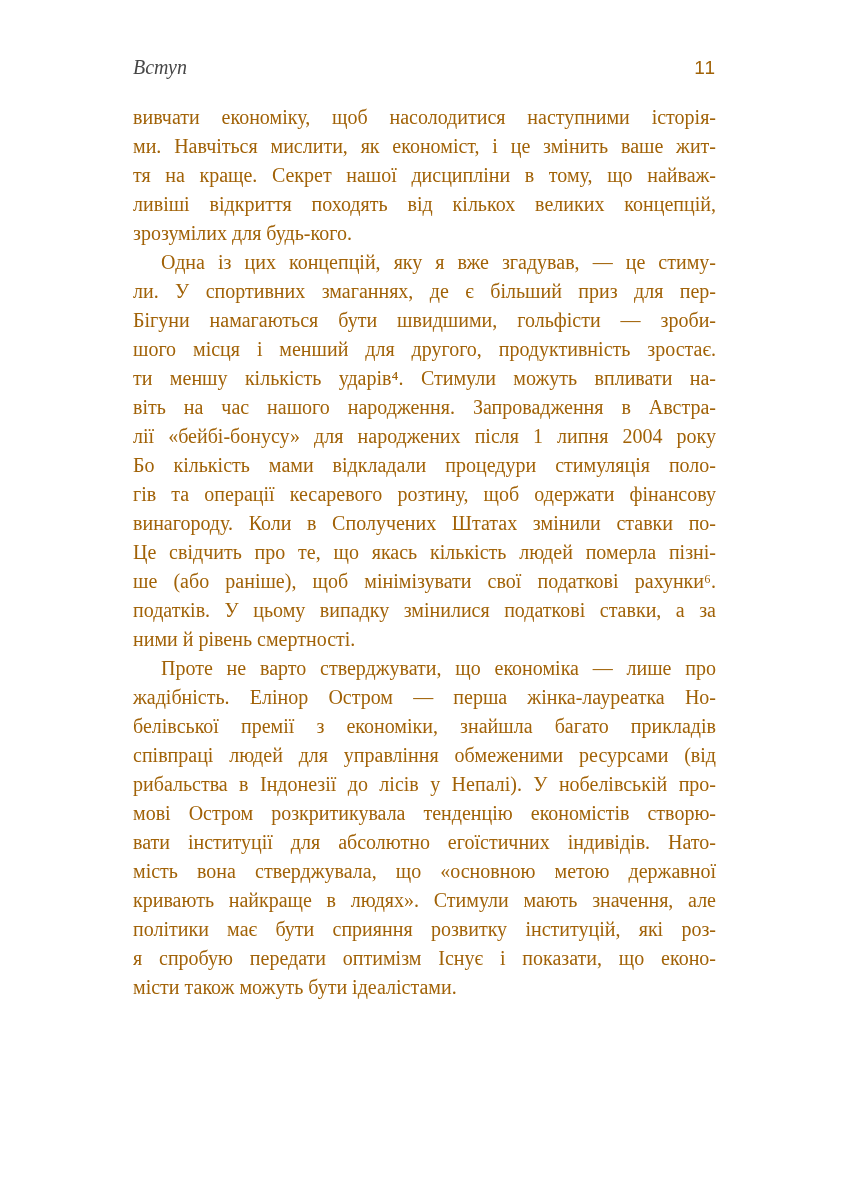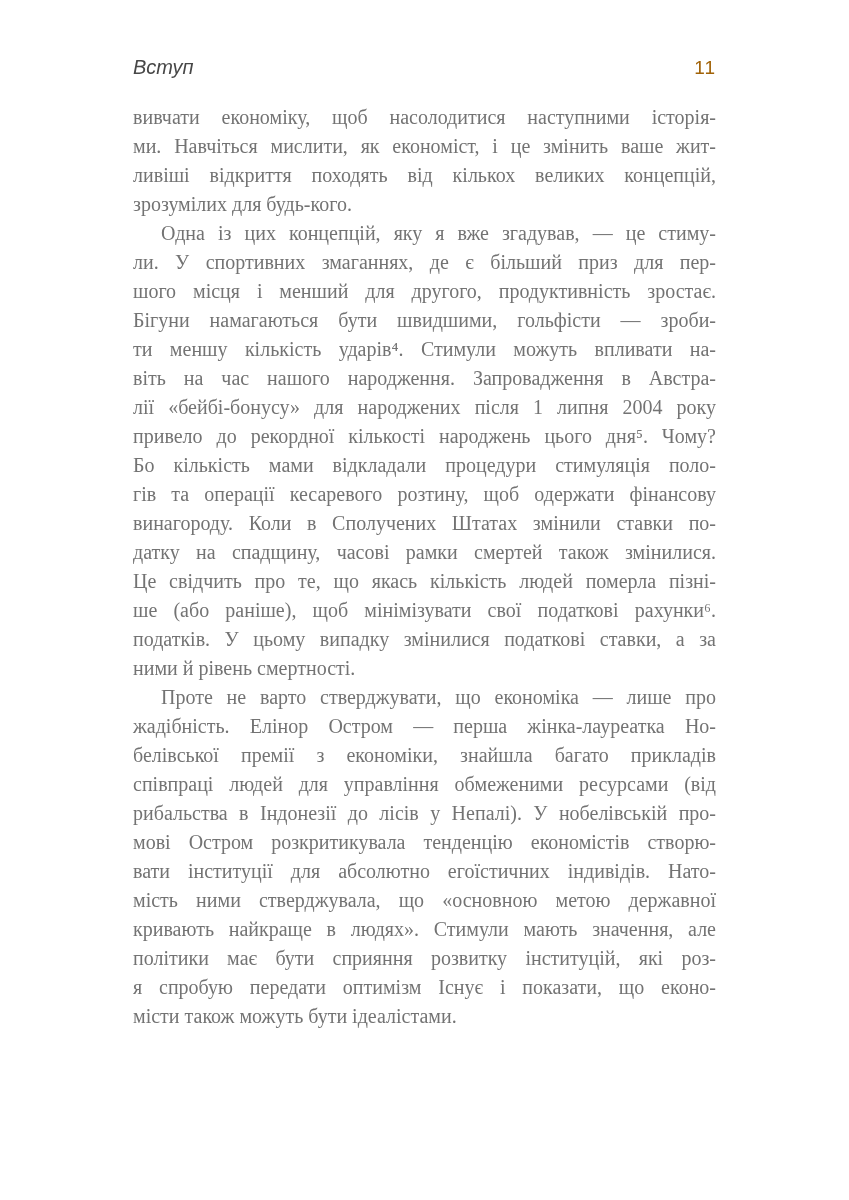--- a/index.html
+++ b/index.html
@@ -14,40 +14,40 @@
     position: absolute;
     left: 133px;
     top: 56px;
     width: 583px;
     height: 26px;
     display: flex;
     justify-content: space-between;
     align-items: baseline;
   }
   .running-title {
-    font-family: Liberation Sans, sans-serif;
+    font-family: Liberation Serif, serif;
     font-style: italic;
     font-size: 20px;
     color: #474747;
   }
   .page-number {
     font-family: "Liberation Sans", sans-serif;
     font-size: 19px;
     color: #a16207;
     letter-spacing: 1px;
   }
   .body-text {
     position: absolute;
     left: 133px;
     top: 103px;
     width: 583px;
     font-family: "Liberation Serif", "DejaVu Serif", serif;
     font-size: 20px;
     line-height: 29px;
-    color: #737373;
+    color: #a16207;
   }
   .paragraph { margin: 0; padding: 0; }
   .line {
     text-align: justify;
     text-align-last: justify;
     white-space: normal;
     height: 29px;
     overflow: visible;
   }
   .line.last {
@@ -62,49 +62,48 @@
 
 <div class="page">
   <div class="header">
     <span class="running-title">Вступ</span>
     <span class="page-number">11</span>
   </div>
   <div class="body-text" id="body-text">
       <div class="paragraph">
         <div class="line">вивчати економіку, щоб насолодитися наступними історія-</div>
         <div class="line">ми. Навчіться мислити, як економіст, і це змінить ваше жит-</div>
+        <div class="line">тя на краще. Секрет нашої дисципліни в тому, що найваж-</div>
         <div class="line">ливіші відкриття походять від кількох великих концепцій,</div>
         <div class="line last">зрозумілих для будь-кого.</div>
       </div>
       <div class="paragraph">
         <div class="line indent">Одна із цих концепцій, яку я вже згадував, — це стиму-</div>
         <div class="line">ли. У спортивних змаганнях, де є більший приз для пер-</div>
+        <div class="line">Бігуни намагаються бути швидшими, гольфісти — зроби-</div>
         <div class="line">шого місця і менший для другого, продуктивність зростає.</div>
-        <div class="line">Бігуни намагаються бути швидшими, гольфісти — зроби-</div>
         <div class="line">ти меншу кількість ударів⁴. Стимули можуть впливати на-</div>
         <div class="line">віть на час нашого народження. Запровадження в Австра-</div>
         <div class="line">лії «бейбі-бонусу» для народжених після 1 липня 2004 року</div>
-        <div class="line">привело до рекордної кількості народжень цього дня⁵. Чому?</div>
         <div class="line">Бо кількість мами відкладали процедури стимуляція поло-</div>
         <div class="line">гів та операції кесаревого розтину, щоб одержати фінансову</div>
         <div class="line">винагороду. Коли в Сполучених Штатах змінили ставки по-</div>
-        <div class="line">датку на спадщину, часові рамки смертей також змінилися.</div>
         <div class="line">Це свідчить про те, що якась кількість людей померла пізні-</div>
         <div class="line">ше (або раніше), щоб мінімізувати свої податкові рахунки⁶.</div>
         <div class="line">податків. У цьому випадку змінилися податкові ставки, а за</div>
         <div class="line last">ними й рівень смертності.</div>
       </div>
       <div class="paragraph">
         <div class="line indent">Проте не варто стверджувати, що економіка — лише про</div>
         <div class="line">жадібність. Елінор Остром — перша жінка-лауреатка Но-</div>
         <div class="line">белівської премії з економіки, знайшла багато прикладів</div>
         <div class="line">співпраці людей для управління обмеженими ресурсами (від</div>
         <div class="line">рибальства в Індонезії до лісів у Непалі). У нобелівській про-</div>
         <div class="line">мові Остром розкритикувала тенденцію економістів створю-</div>
         <div class="line">вати інституції для абсолютно егоїстичних індивідів. Нато-</div>
-        <div class="line">мість ними стверджувала, що «основною метою державної</div>
+        <div class="line">мість вона стверджувала, що «основною метою державної</div>
         <div class="line">кривають найкраще в людях». Стимули мають значення, але</div>
         <div class="line">політики має бути сприяння розвитку інституцій, які роз-</div>
         <div class="line">я спробую передати оптимізм Існує і показати, що еконо-</div>
         <div class="line last">місти також можуть бути ідеалістами.</div>
       </div>
     </div>
 </div>
 
 </body></html>

